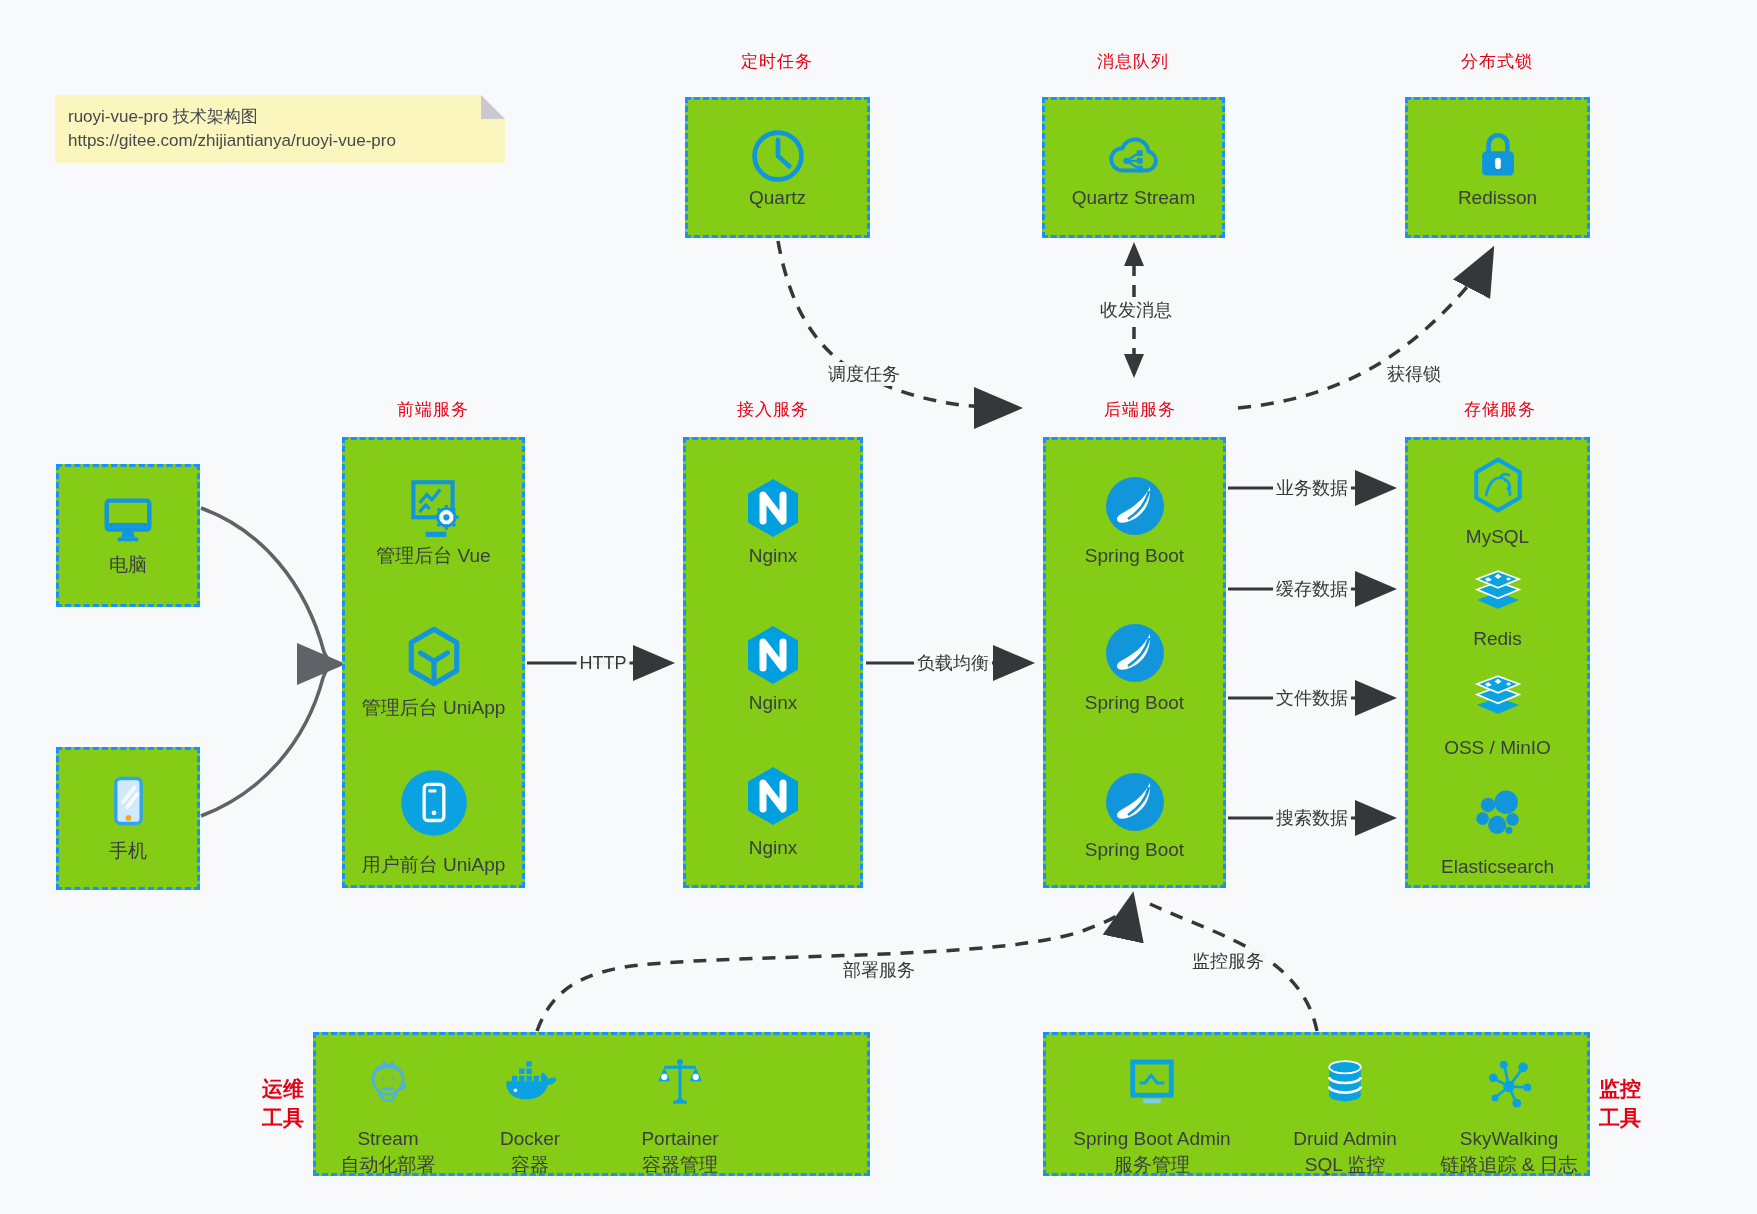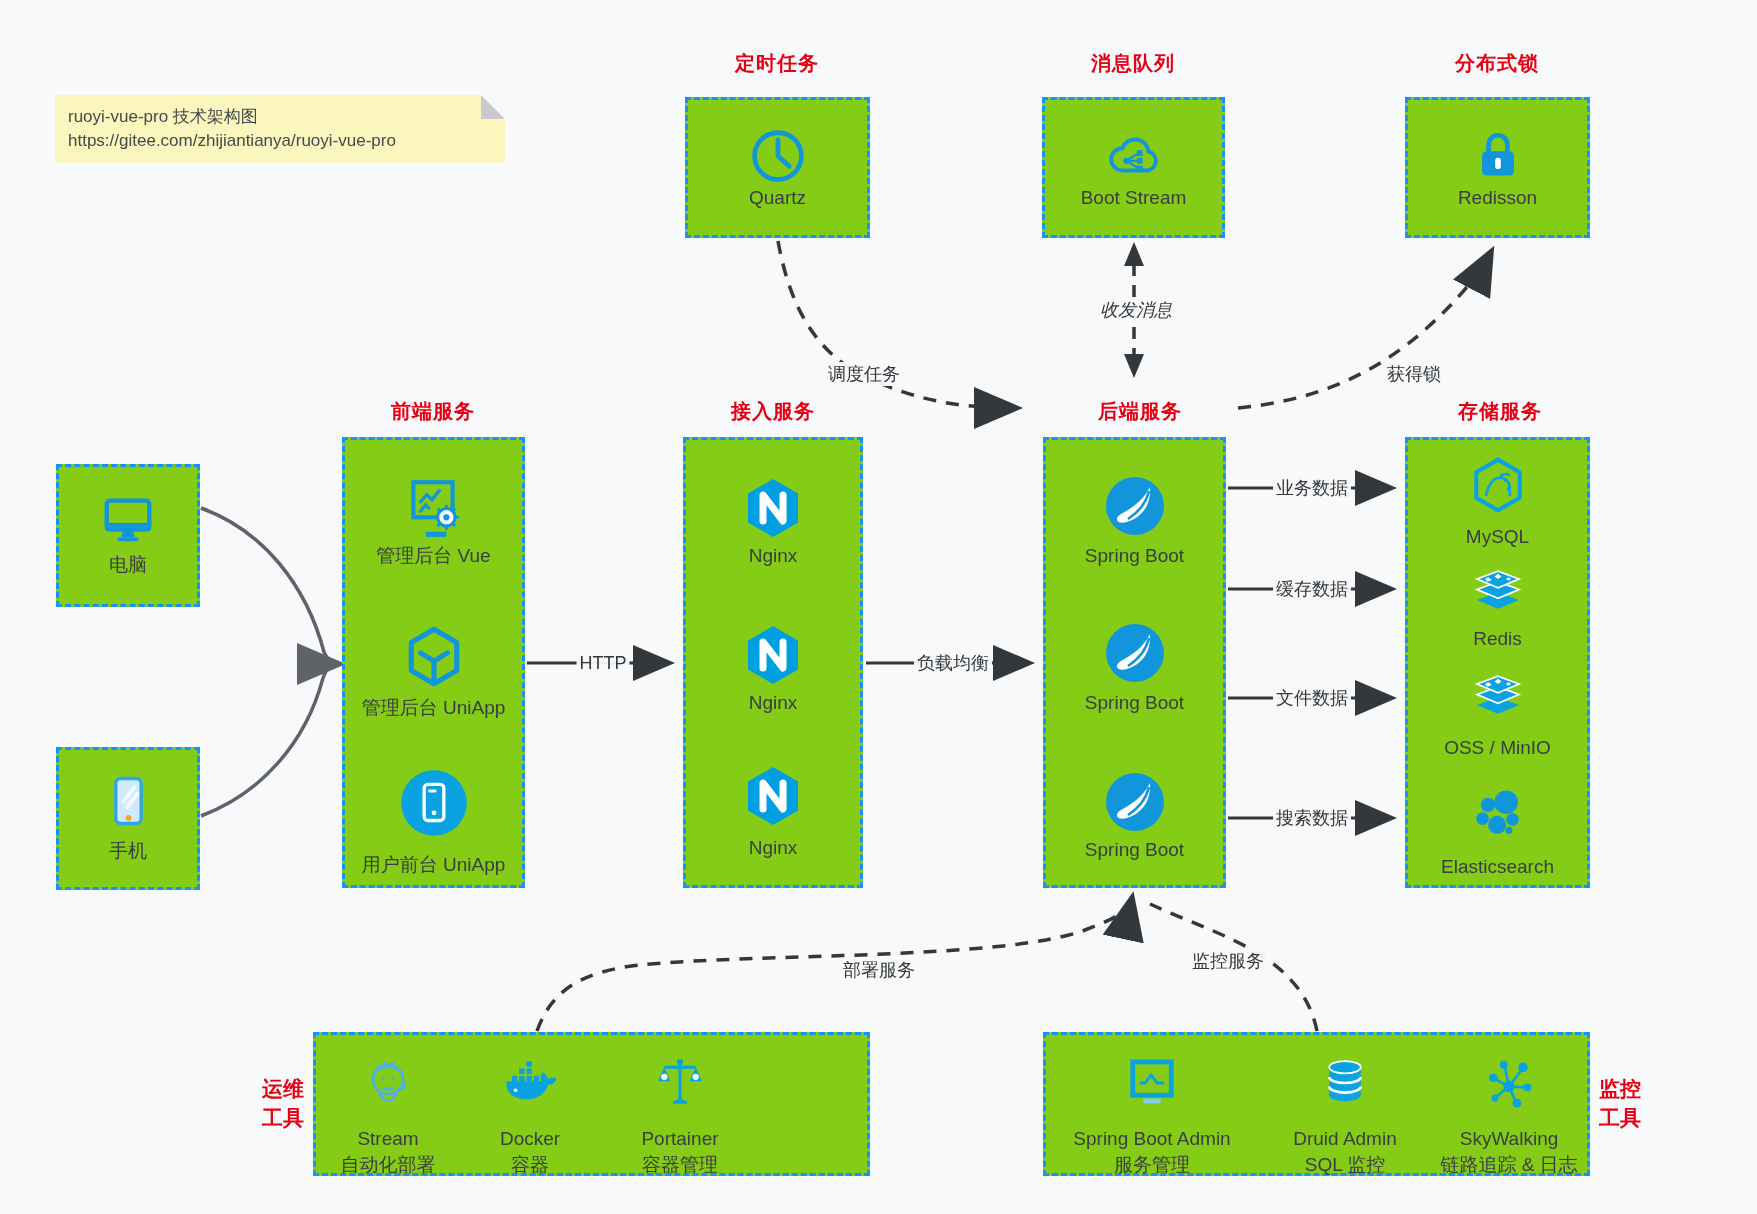--- a/index.html
+++ b/index.html
@@ -21,21 +21,21 @@
     border-top:24px solid #f8f9fa;border-left:24px solid #c9c9cf;
   }
   
   .dbox{
     position:absolute;background:#84cc16;box-sizing:border-box;
     border:3px dashed #1890ff;
   }
   
   .gtitle{
     position:absolute;width:200px;text-align:center;
-    color:#e60014;font-size:20px;font-weight:bold;letter-spacing:1px;
+    color:#e60014;font-size:17px;font-weight:normal;letter-spacing:1px;
   }
   .side-title{
     position:absolute;width:64px;text-align:center;
     color:#e60014;font-size:21px;font-weight:bold;line-height:29px;
   }
   
   .stack-item{position:absolute;left:0;width:100%;text-align:center;}
   .ic{display:block;margin:0 auto;}
   .ilabel{
     position:absolute;left:0;width:100%;text-align:center;
@@ -110,21 +110,21 @@
   <div class="stack-item" style="top:24px;">
     <svg class="ic" width="64" height="62" viewBox="0 0 64 64">
       <path d="M20,48 h25 a10,10 0 0 0 2,-19.7 a14,14 0 0 0 -27,-3.3 a11,11 0 0 0 0,23 z" fill="none" stroke="#1296db" stroke-width="4"></path>
       <circle cx="24" cy="38" r="3.2" fill="#1296db"></circle>
       <path d="M24,38 L37,30 M24,38 L37,38 M24,38 L37,46" stroke="#1296db" stroke-width="2.4"></path>
       <rect x="35" y="27" width="6" height="6" fill="#1296db"></rect>
       <rect x="35" y="35" width="6" height="6" fill="#1296db"></rect>
       <rect x="35" y="43" width="6" height="6" fill="#1296db"></rect>
     </svg>
   </div>
-  <div class="ilabel" style="top:87px;">Boot Stream</div>
+  <div class="ilabel" style="top:87px;">Quartz Stream</div>
 </div>
 
 <div class="gtitle" style="left:1397px;top:50px;">分布式锁</div>
 <div class="dbox" style="left:1405px;top:97px;width:185px;height:141px;">
   <div class="stack-item" style="top:24px;">
     <svg class="ic" width="60" height="60" viewBox="0 0 64 64">
       <path d="M22,30 v-8 a10,10 0 0 1 20,0 v8" fill="none" stroke="#1296db" stroke-width="5"></path>
       <rect x="15" y="29" width="34" height="26" rx="5" fill="#1296db"></rect>
       <rect x="29" y="36" width="6" height="12" rx="3" fill="#ffffff"></rect>
     </svg>
@@ -405,16 +405,16 @@
   <div>工具</div>
 </div>
 
 <div class="elabel" style="left:603px;top:663px;">HTTP</div>
 <div class="elabel" style="left:953px;top:663px;">负载均衡</div>
 <div class="elabel" style="left:1312px;top:488px;">业务数据</div>
 <div class="elabel" style="left:1312px;top:589px;">缓存数据</div>
 <div class="elabel" style="left:1312px;top:698px;">文件数据</div>
 <div class="elabel" style="left:1312px;top:818px;">搜索数据</div>
 <div class="elabel" style="left:864px;top:374px;">调度任务</div>
-<div class="elabel" style="left:1136px;top:310px;font-style:italic;">收发消息</div>
+<div class="elabel" style="left:1136px;top:310px;">收发消息</div>
 <div class="elabel" style="left:1414px;top:374px;">获得锁</div>
 <div class="elabel" style="left:879px;top:970px;">部署服务</div>
 <div class="elabel" style="left:1228px;top:961px;">监控服务</div>
 
 </body></html>

